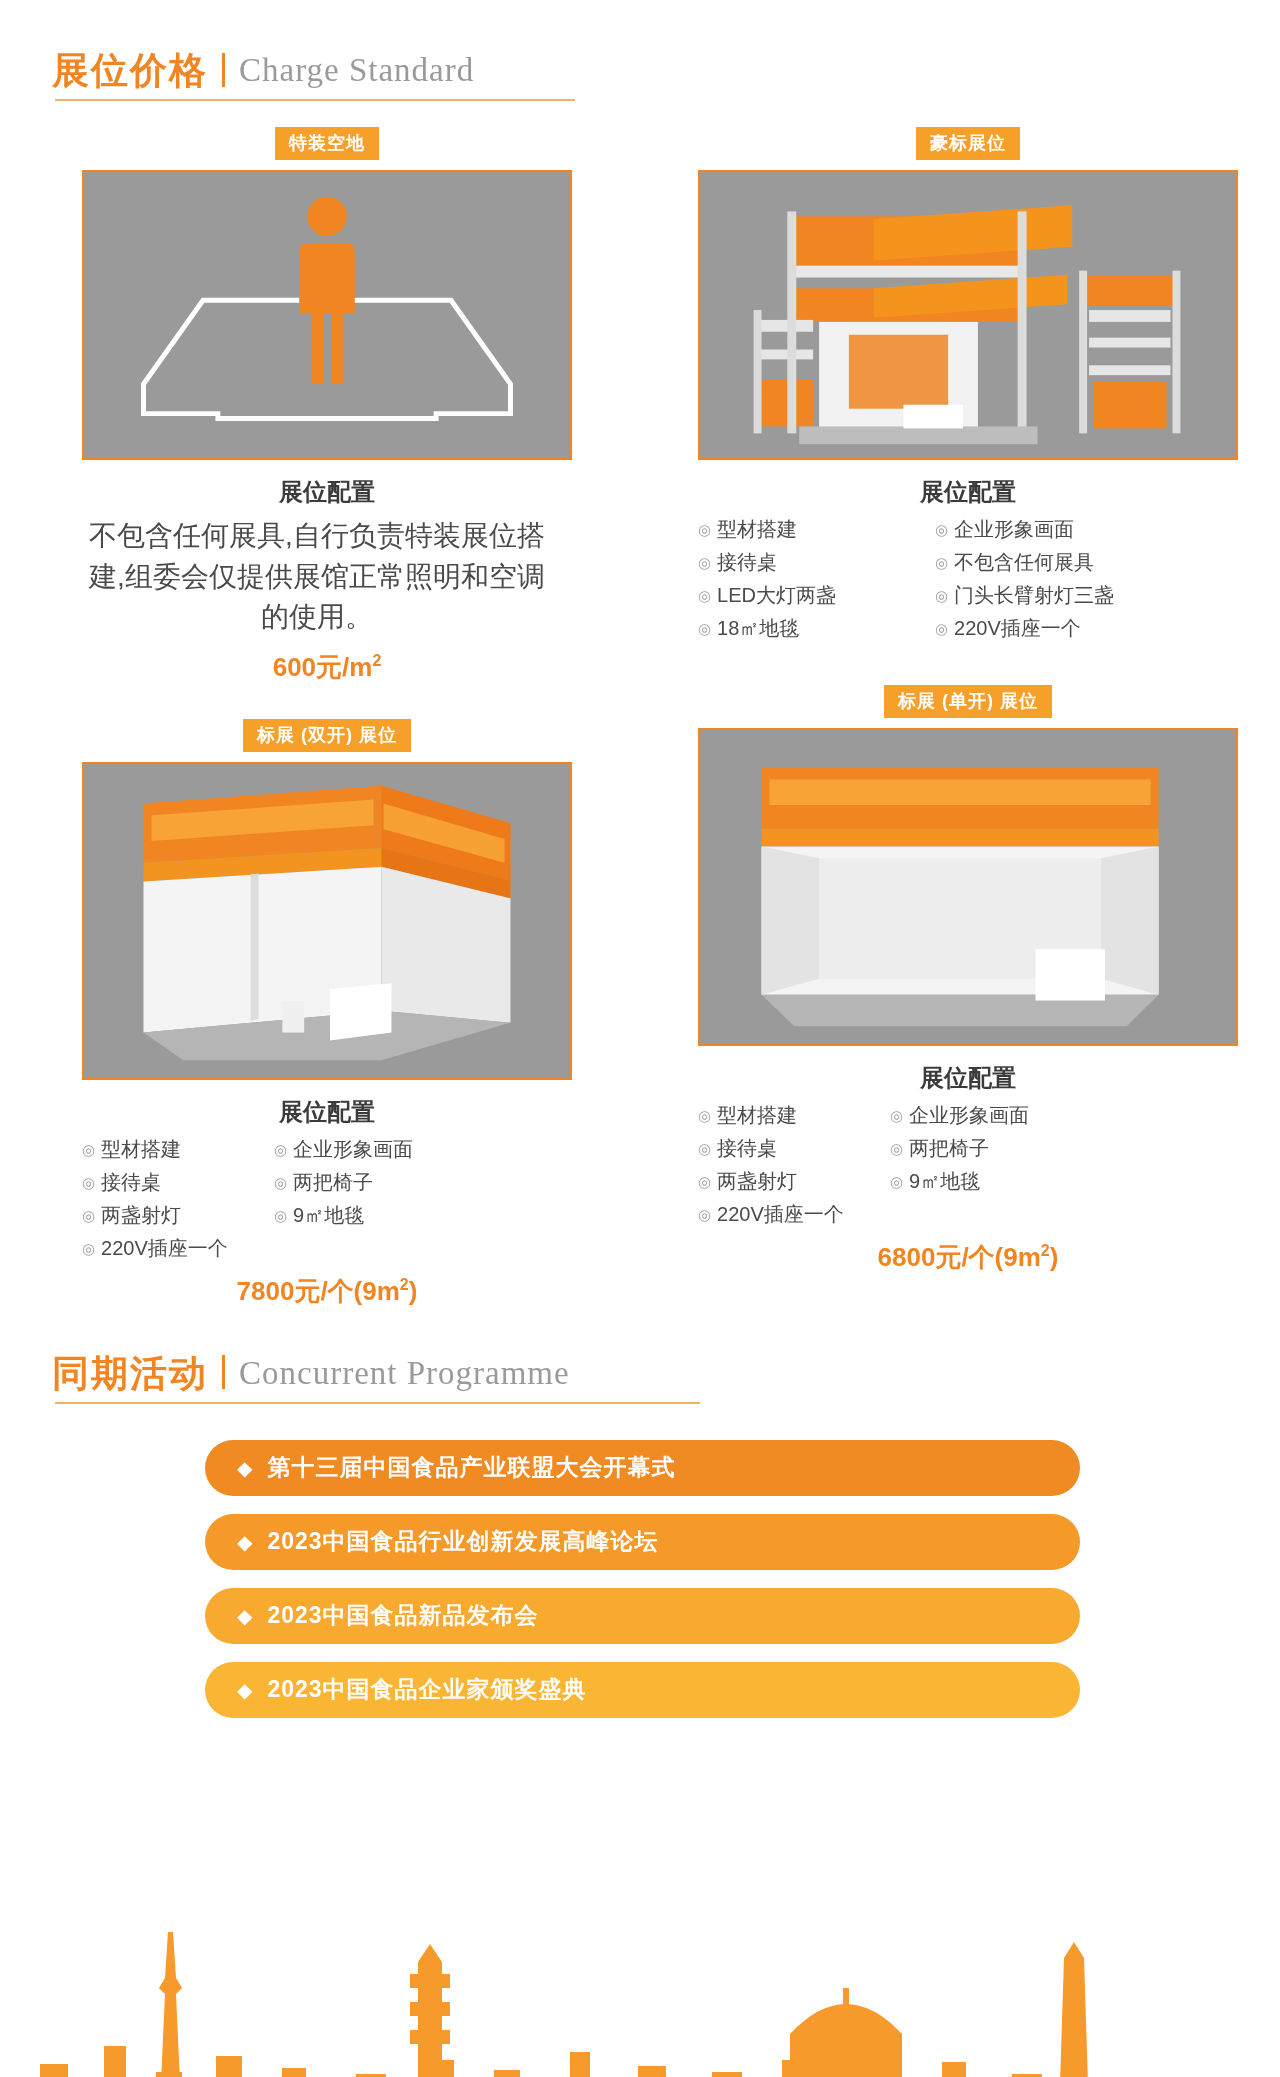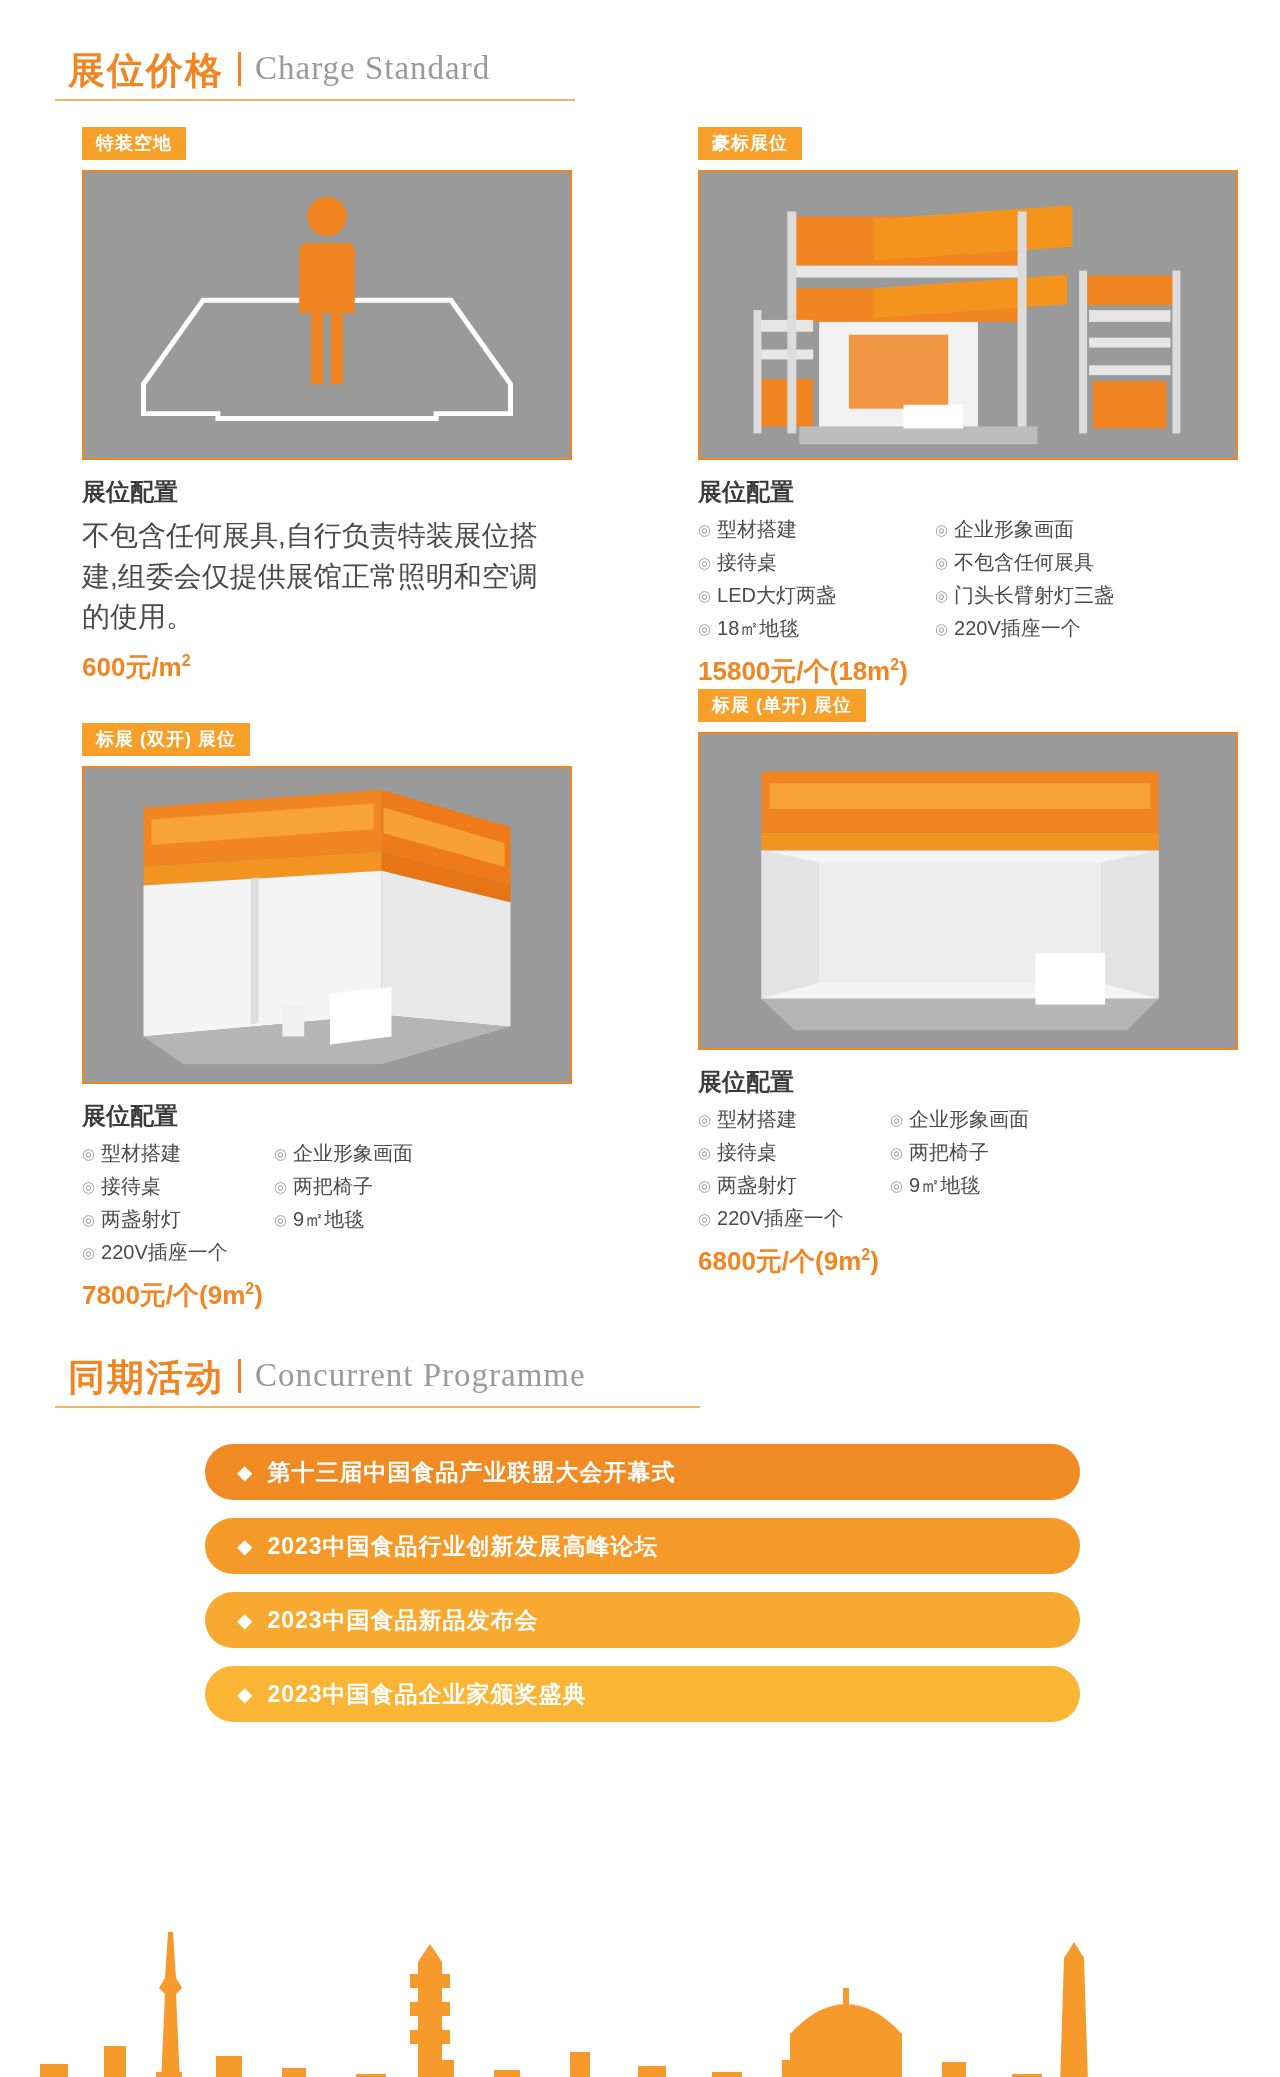--- a/index.html
+++ b/index.html
@@ -11,23 +11,23 @@
     font-family: "Liberation Sans", "DejaVu Sans", sans-serif;
     color: #3b3b3b;
     position: relative;
     overflow-x: hidden;
   }
   .page { position: relative; width:1280px; min-height:2077px; padding: 0 0 0 0; }
 
   
   .section-head {
     display: flex;
-    align-items: flex-start;
+    align-items: center;
     gap: 0;
-    padding-left: 68px;
+    padding-left: 52px;
     margin-top: 52px;
   }
   .section-head .cn {
     font-size: 37px;
     font-weight: bold;
     color: #F08522;
     letter-spacing: 2px;
     line-height: 1;
   }
   .section-head .bar {
@@ -51,20 +51,21 @@
   }
   .head-rule.wide { width: 645px; }
 
   
   .grid {
     display: grid;
     grid-template-columns: 600px 600px;
     column-gap: 16px;
     row-gap: 0;
     padding: 26px 0 0 82px;
+    text-align: center;
   }
   .card { width: 490px; }
   .card.right { width: 540px; }
 
   .tag {
     display: inline-block;
     background: #F6A02A;
     color: #fff;
     font-size: 18px;
     font-weight: bold;
@@ -252,23 +253,20 @@
           </div>
         <div class="it">
             <span class="bullet">◎</span>
             <span>18㎡地毯</span>
           </div>
         <div class="it">
             <span class="bullet">◎</span>
             <span>220V插座一个</span>
           </div>
       </div>
-      <div class="price">
-        <span>15800元/个(18m</span><sup>2</sup><span>)</span>
-      </div>
     </div>
 
     <div class="card" style="margin-top:34px">
       <span class="tag">标展 (双开) 展位</span>
       <div class="photo small">
         <svg class="booth-svg" viewBox="0 0 490 318" preserveAspectRatio="none">
 
           <polygon points="60,40 300,22 300,85 60,100" fill="#F08522"></polygon>
           <polygon points="300,22 430,60 430,118 300,85" fill="#EE7A19"></polygon>
           <polygon points="68,52 292,36 292,62 68,78" fill="#F8A83A" opacity="0.85"></polygon>

